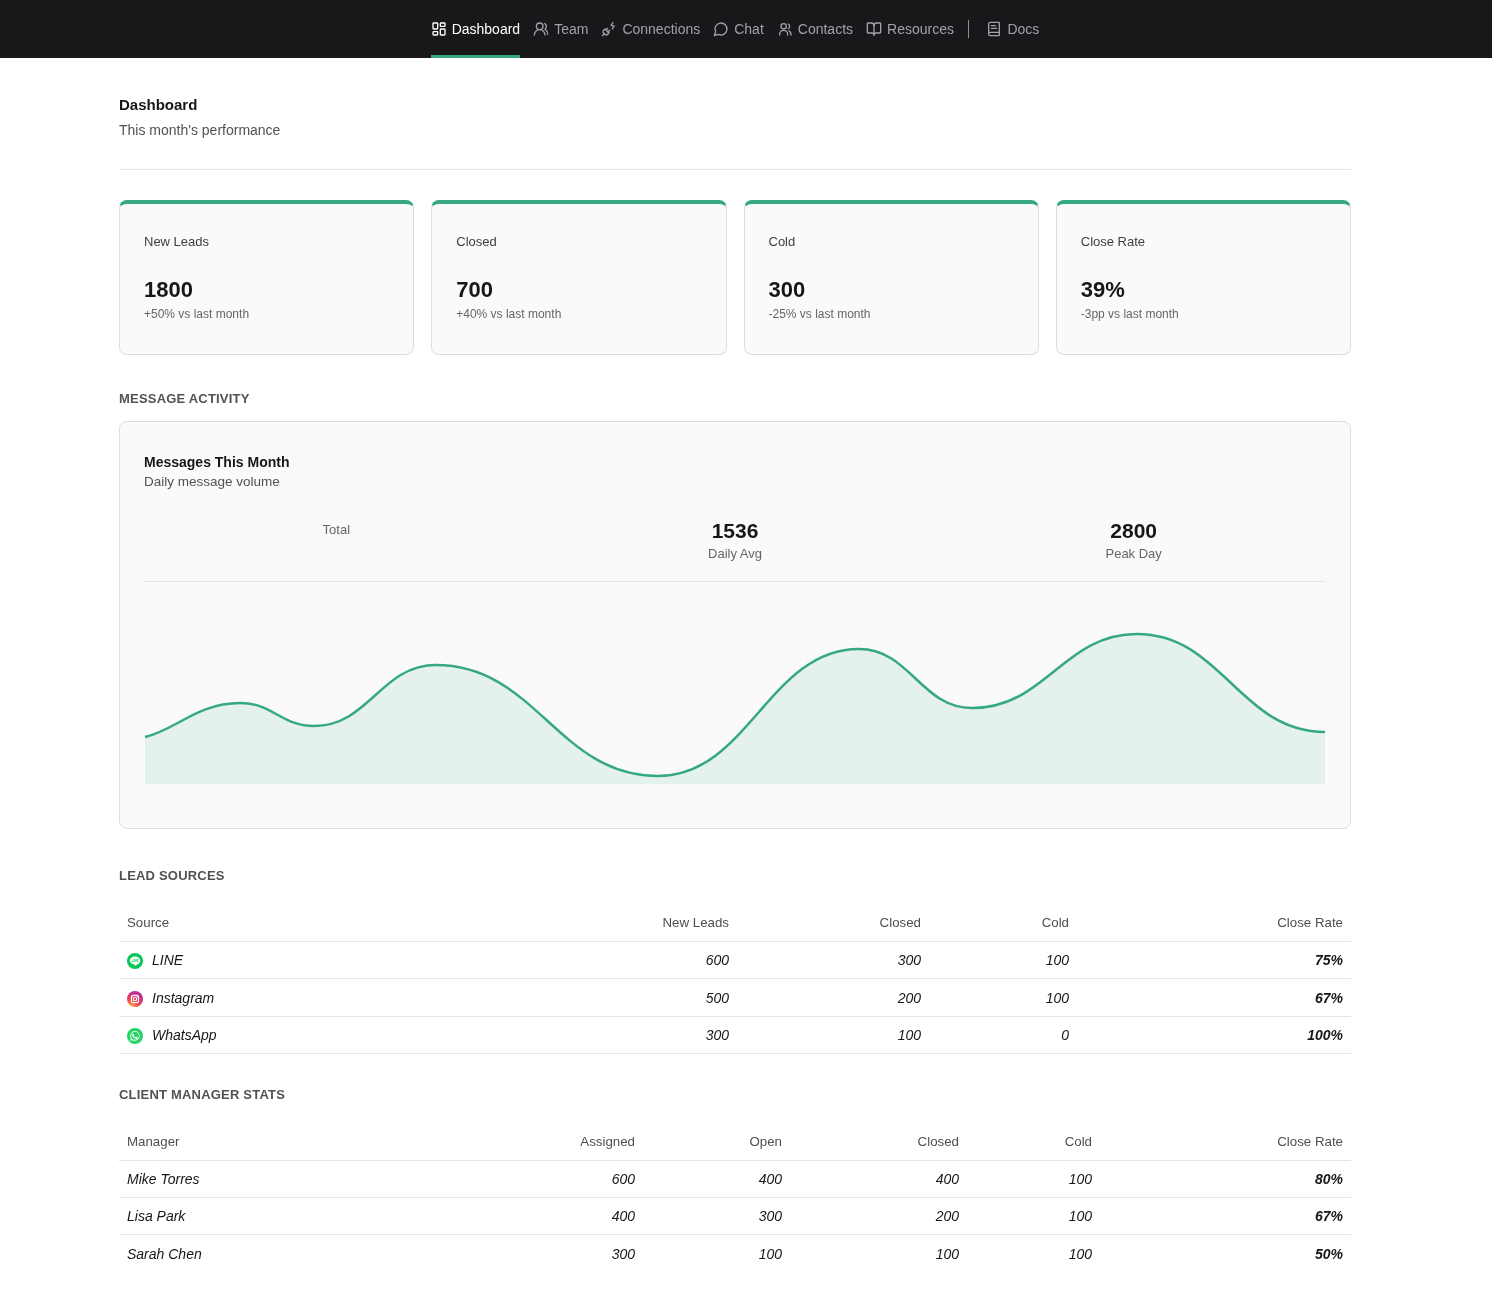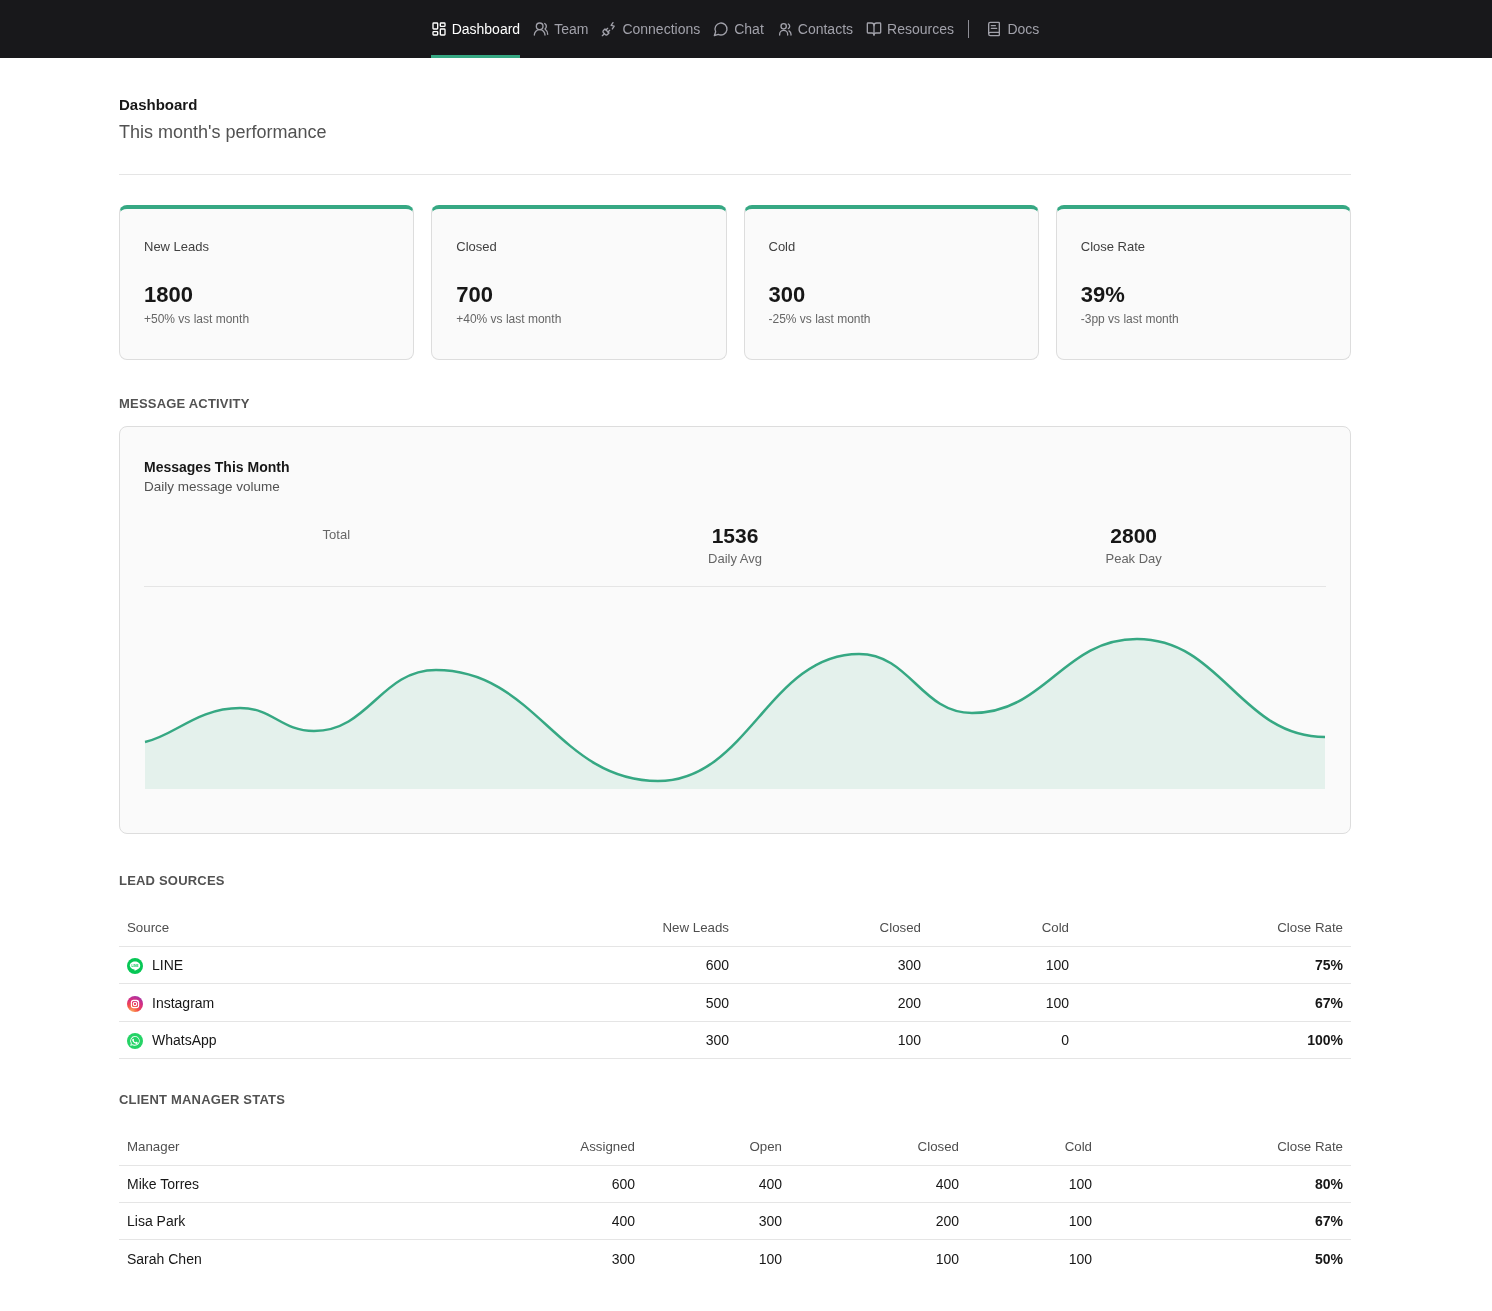--- a/index.html
+++ b/index.html
@@ -7,21 +7,21 @@
 .nav { height:58px; background:#18181b; }
 .nav-inner { width:1232px; margin-left:119px; height:58px; display:flex; justify-content:center; align-items:stretch; gap:13px; }
 .nav-item { display:flex; align-items:center; gap:5px; font-size:14px; color:#a1a1aa; position:relative; }
 .nav-item svg { width:16px; height:16px; stroke:#a1a1aa; }
 .nav-item.active { color:#fff; }
 .nav-item.active svg { stroke:#fff; }
 .nav-item.active::after { content:""; position:absolute; left:0; right:0; bottom:0; height:3px; background:#36a883; }
 .nav-sep { width:1.5px; background:#8e8e96; margin:20px 4px 20px 1px; }
 .container { width:1232px; margin-left:119px; }
 .page-title { font-size:15px; font-weight:bold; color:#171717; padding-top:38px; }
-.page-sub { font-size:18px; color:#525252; margin-top:9px; }
+.page-sub { font-size:14px; color:#525252; margin-top:9px; }
 .top-divider { border-top:1px solid #e5e5e5; margin-top:31px; }
 .cards { display:flex; gap:17px; margin-top:30px; }
 .card { flex:1; background:#fafafa; border:1px solid #ddd; border-top:4px solid #36a883; border-radius:8px; height:155px; padding:24px; }
 .card-label { font-size:13px; color:#404040; margin-top:6px; }
 .card-num { font-size:22px; font-weight:bold; color:#171717; margin-top:28px; }
 .card-sub { font-size:12px; color:#666; margin-top:4px; }
 .section-label { font-size:13px; font-weight:bold; color:#525252; letter-spacing:0.2px; }
 .msg-label { margin-top:36px; }
 .msg-card { margin-top:15px; background:#fafafa; border:1px solid #ddd; border-radius:8px; padding:16px 24px 0; }
 .msg-title { font-size:14px; font-weight:bold; color:#171717; margin-top:16px; }
@@ -30,21 +30,21 @@
 .stat { flex:1; text-align:center; }
 .stat-num { font-size:21px; font-weight:bold; color:#171717; }
 .stat-label { font-size:13px; color:#666; margin-top:2.5px; }
 .stat-divider { border-top:1px solid #e5e5e5; margin-top:20px; }
 .chart { display:block; margin-top:15px; margin-bottom:44px; }
 .lead-label { margin-top:39px; }
 table { border-collapse:collapse; width:1232px; table-layout:fixed; }
 .leads-table { margin-top:22px; }
 th { font-size:13.3px; font-weight:normal; color:#4f4f4f; text-align:right; padding:9.5px 8px; line-height:17.4px; }
 th:first-child { text-align:left; }
-td { font-size:14px; color:#171717; text-align:right; padding:10.5px 8px 8.5px; line-height:17.4px; border-top:1px solid #e5e5e5; }
+td { font-size:14px; color:#171717; text-align:right; padding:10.5px 8px 8.5px; line-height:17.4px; border-top:1px solid #e5e5e5;font-style:italic; }
 td:first-child { text-align:left; }
 td.rate { font-weight:bold; }
 .leads-table tr:last-child td { border-bottom:1px solid #e5e5e5; }
 .src { display:flex; align-items:center; gap:9px; }
 .src svg { width:16px; height:16px; }
 .mgr-label { margin-top:33px; }
 .mgr-table { margin-top:21px; }
 .footer { position:absolute; top:1305px; left:0; width:100%; height:120px; background:#18181b; }
 body { position:relative; overflow-x:hidden; }
 </style>

